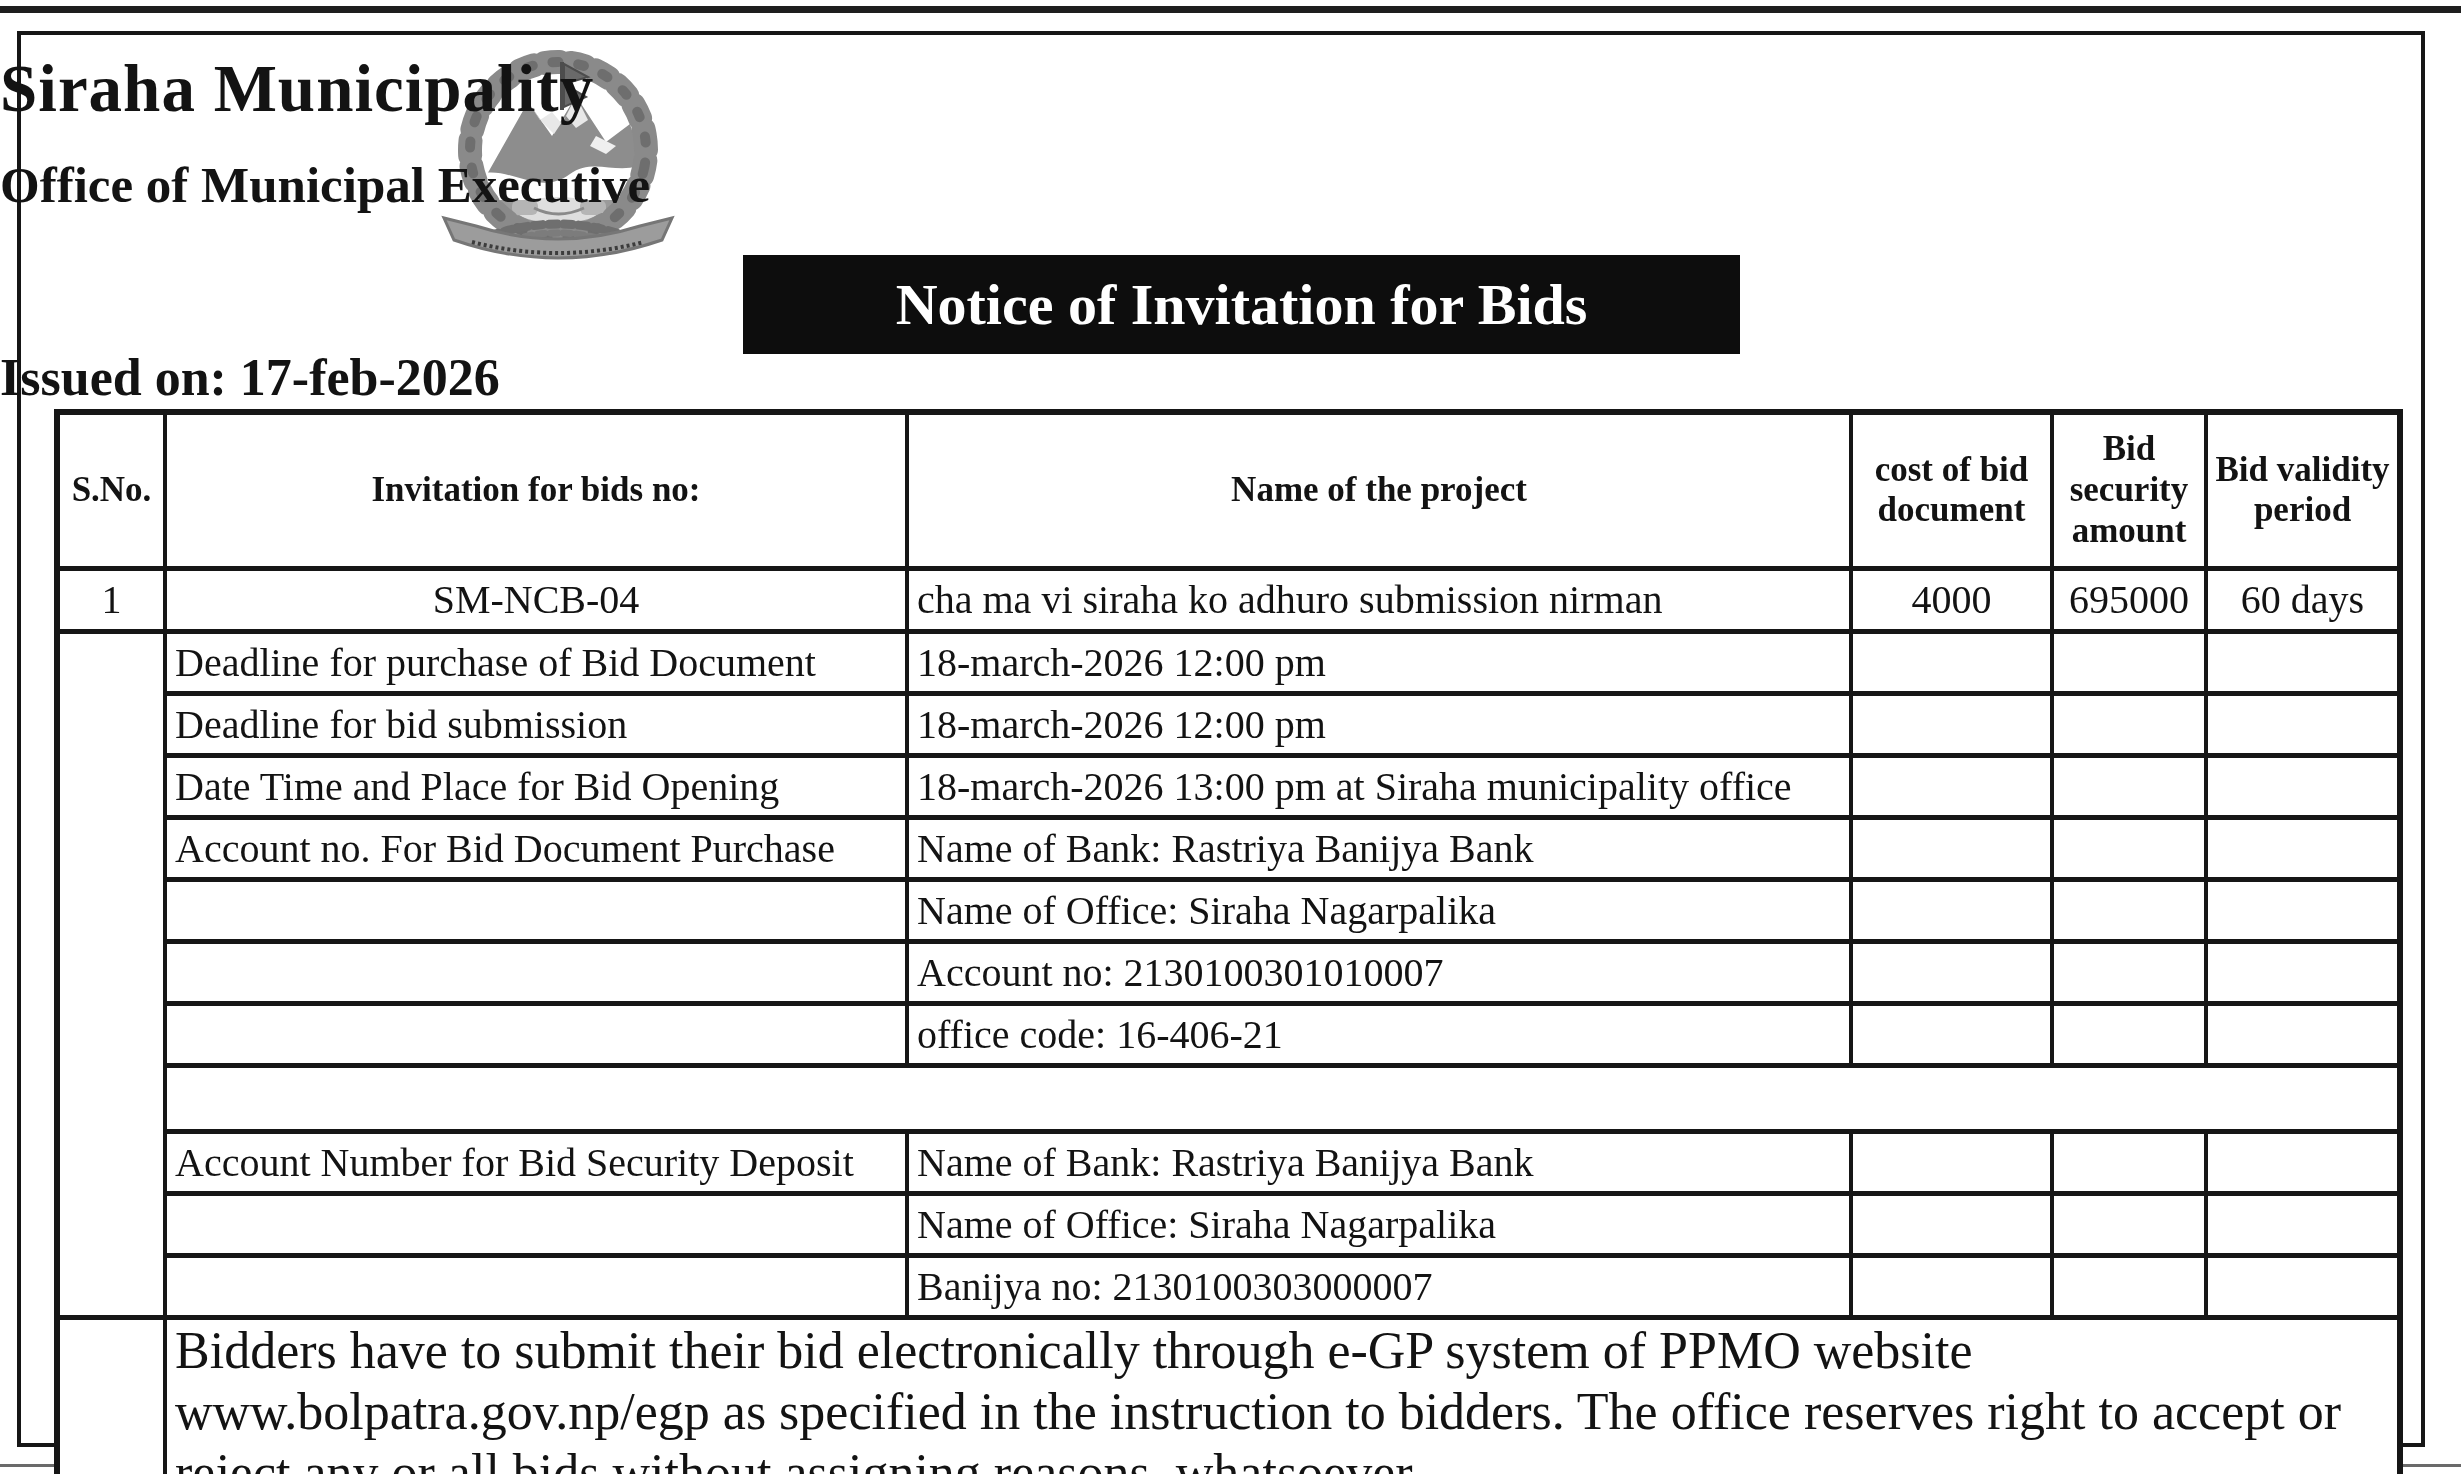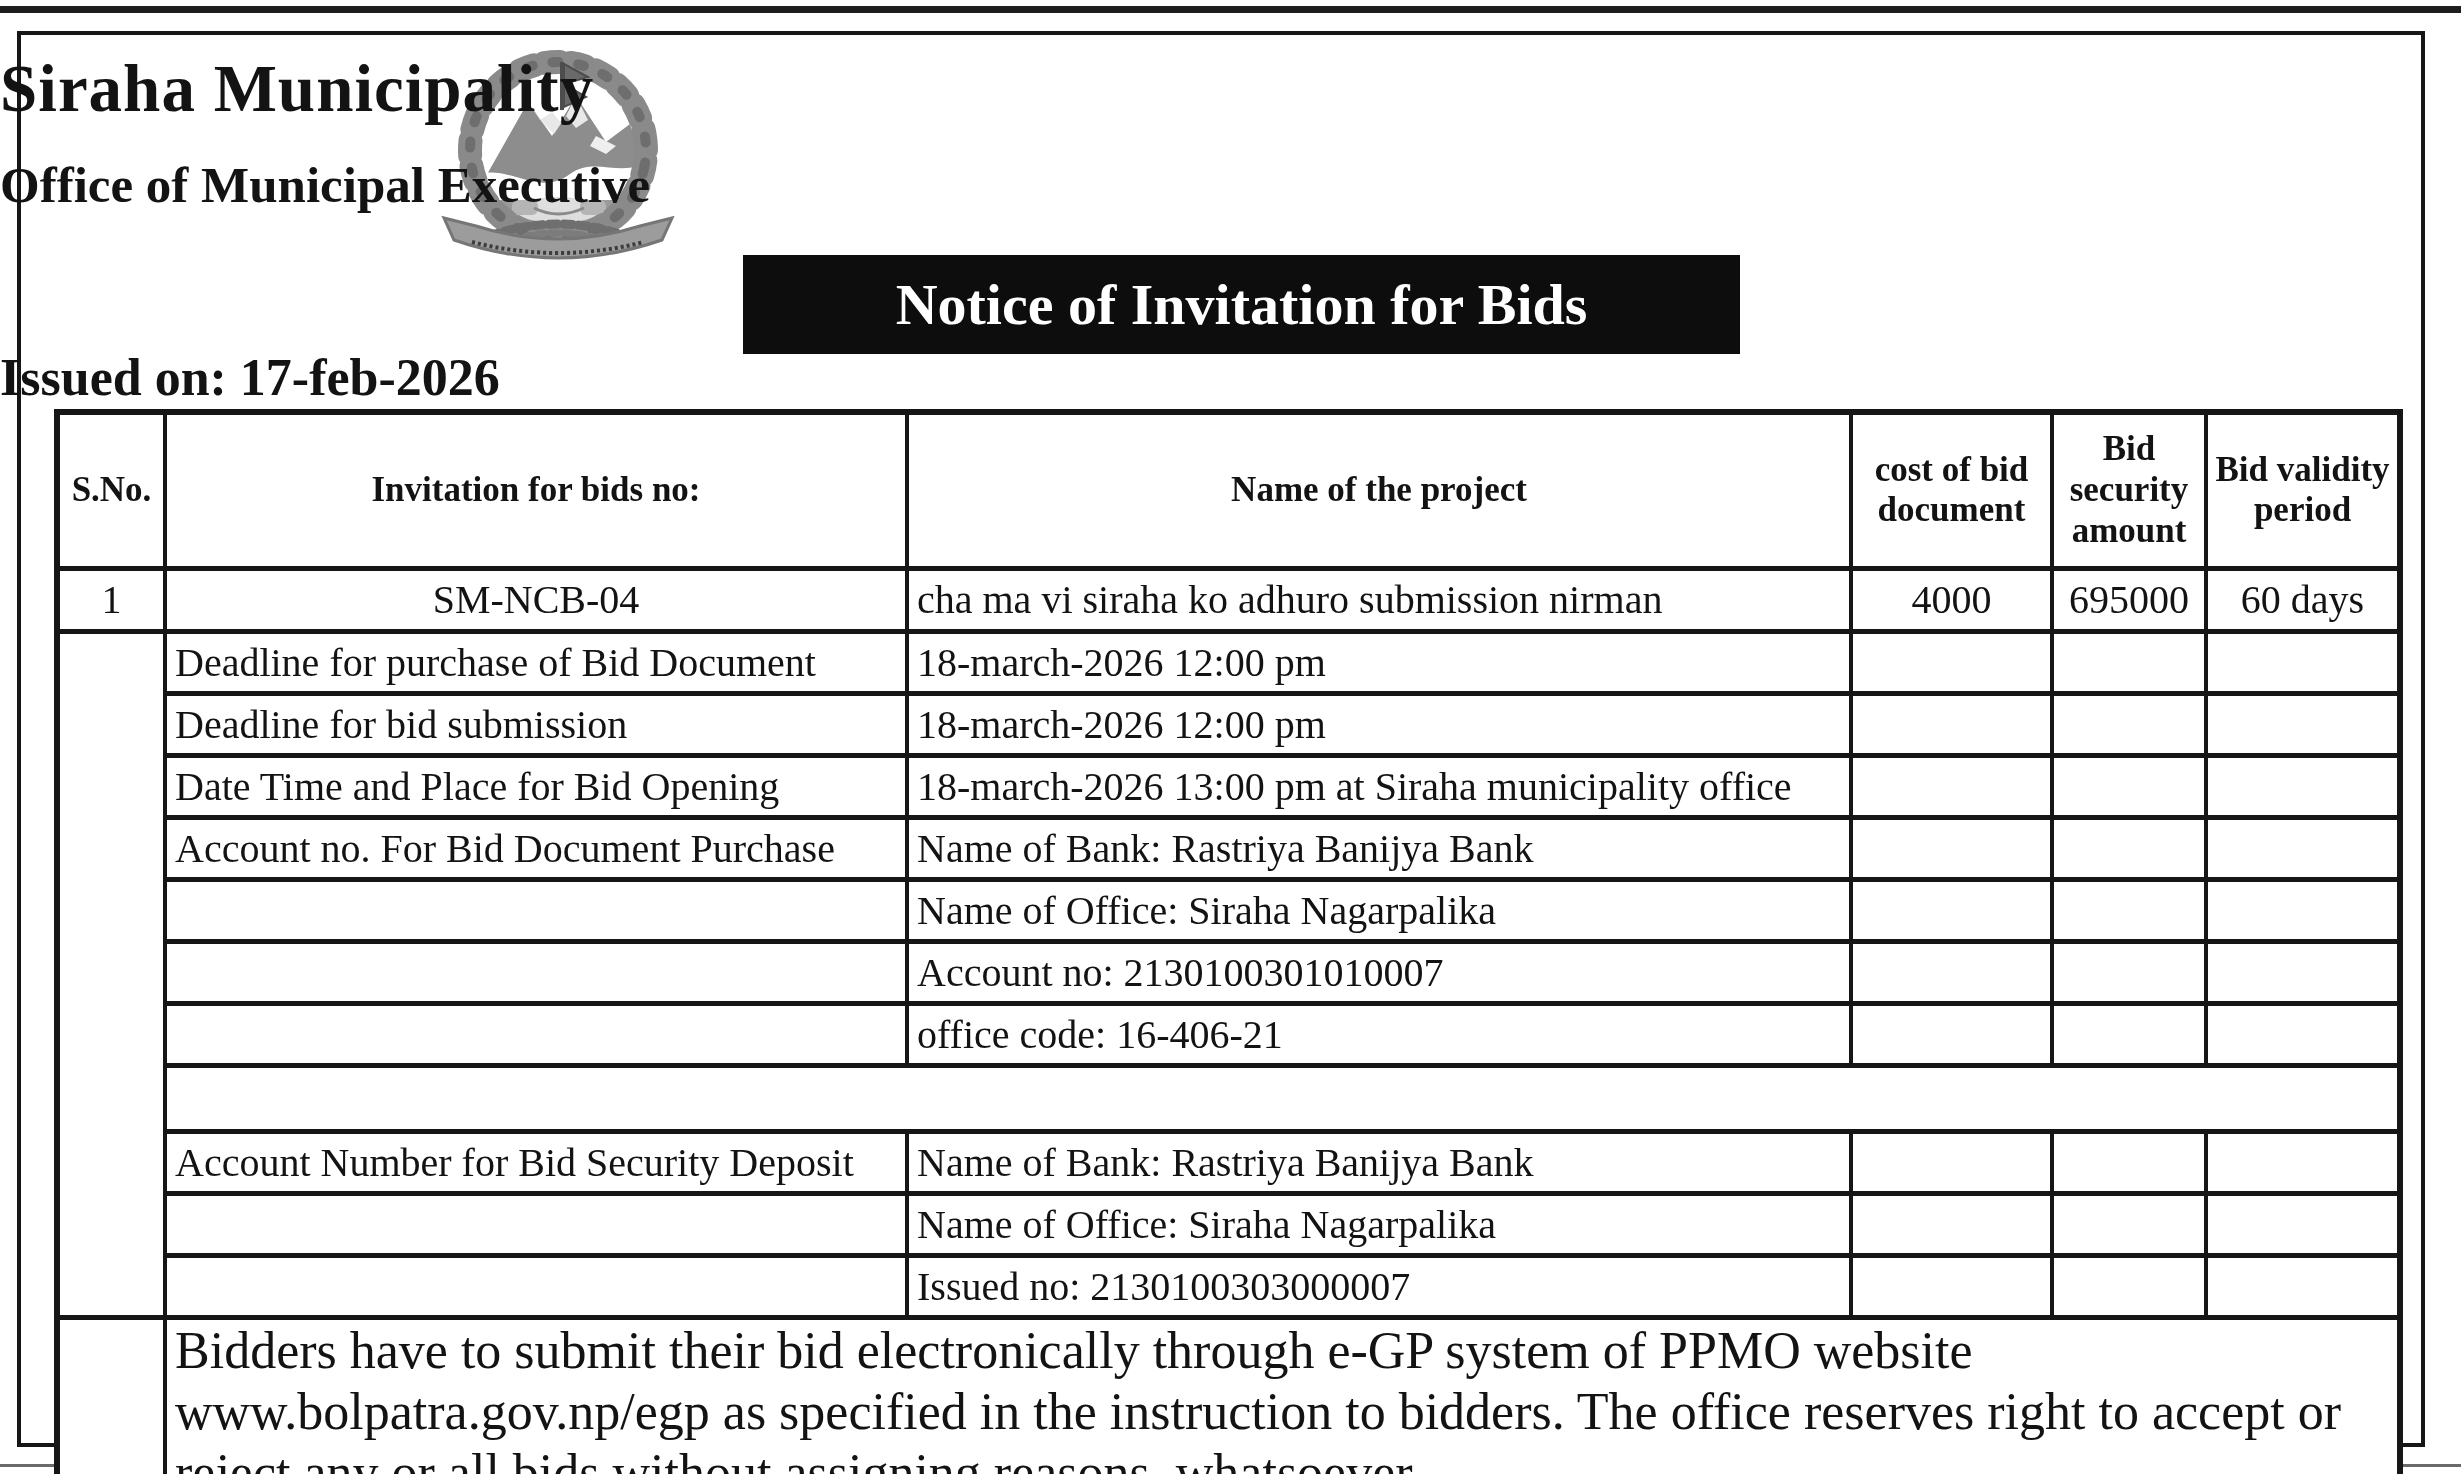--- a/index.html
+++ b/index.html
@@ -194,21 +194,21 @@
     </tr>
     <tr class="r-d">
       <td></td>
       <td>Name of Office: Siraha Nagarpalika</td>
       <td></td>
           <td></td>
           <td></td>
     </tr>
     <tr class="r-d">
       <td></td>
-      <td>Issued no: 2130100303000007</td>
+      <td>Banijya no: 2130100303000007</td>
       <td></td>
           <td></td>
           <td></td>
     </tr>
 
     <tr class="r-note">
       <td></td>
       <td colspan="5" class="note-cell">Bidders have to submit their bid electronically through e-GP system of PPMO website www.bolpatra.gov.np/egp as specified in the instruction to bidders. The office reserves right to accept or reject any or all bids without assigning reasons, whatsoever.</td>
     </tr>
   </tbody>

